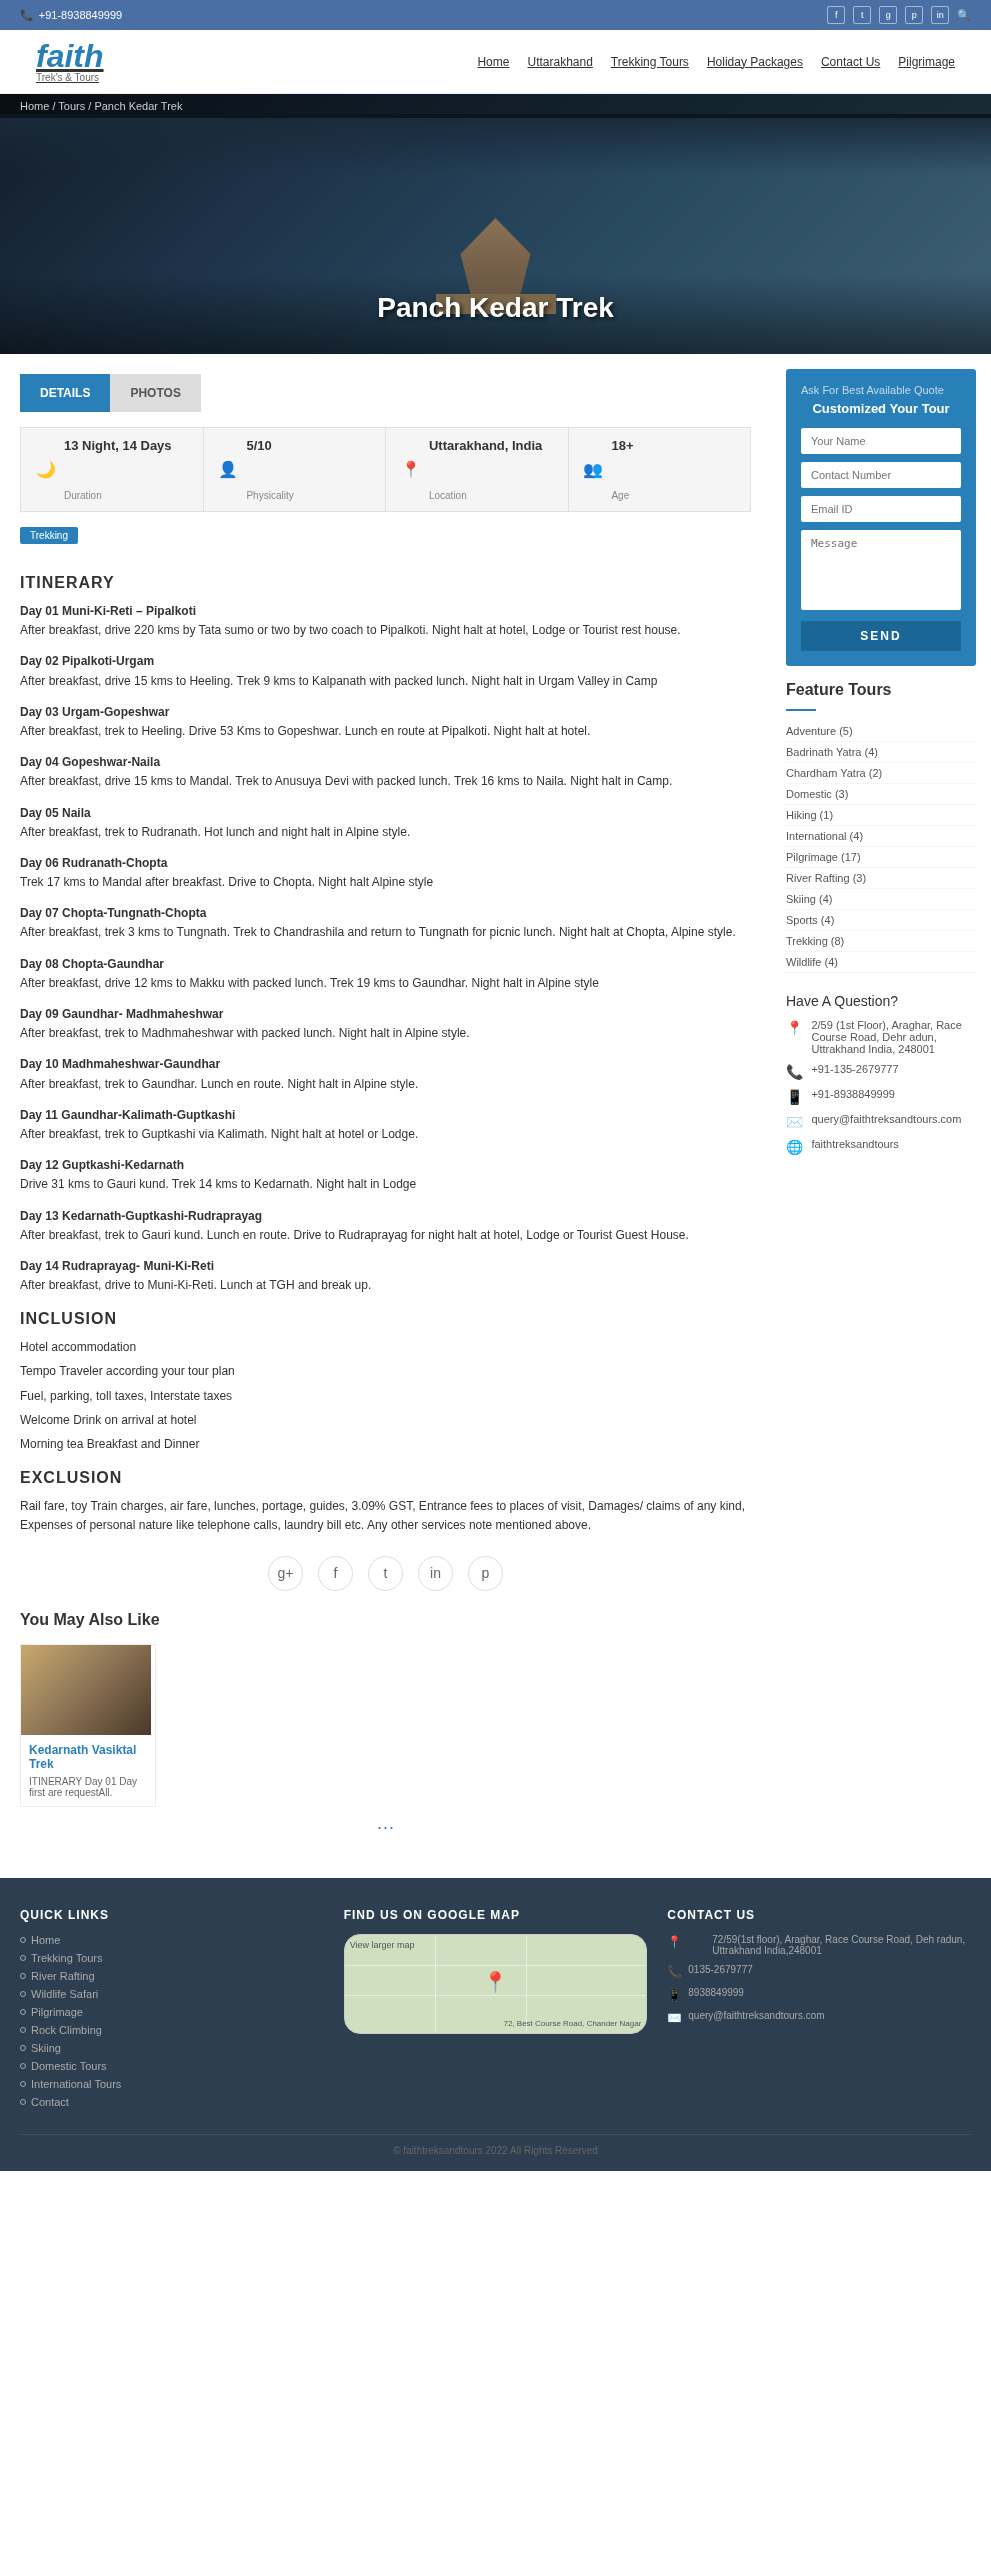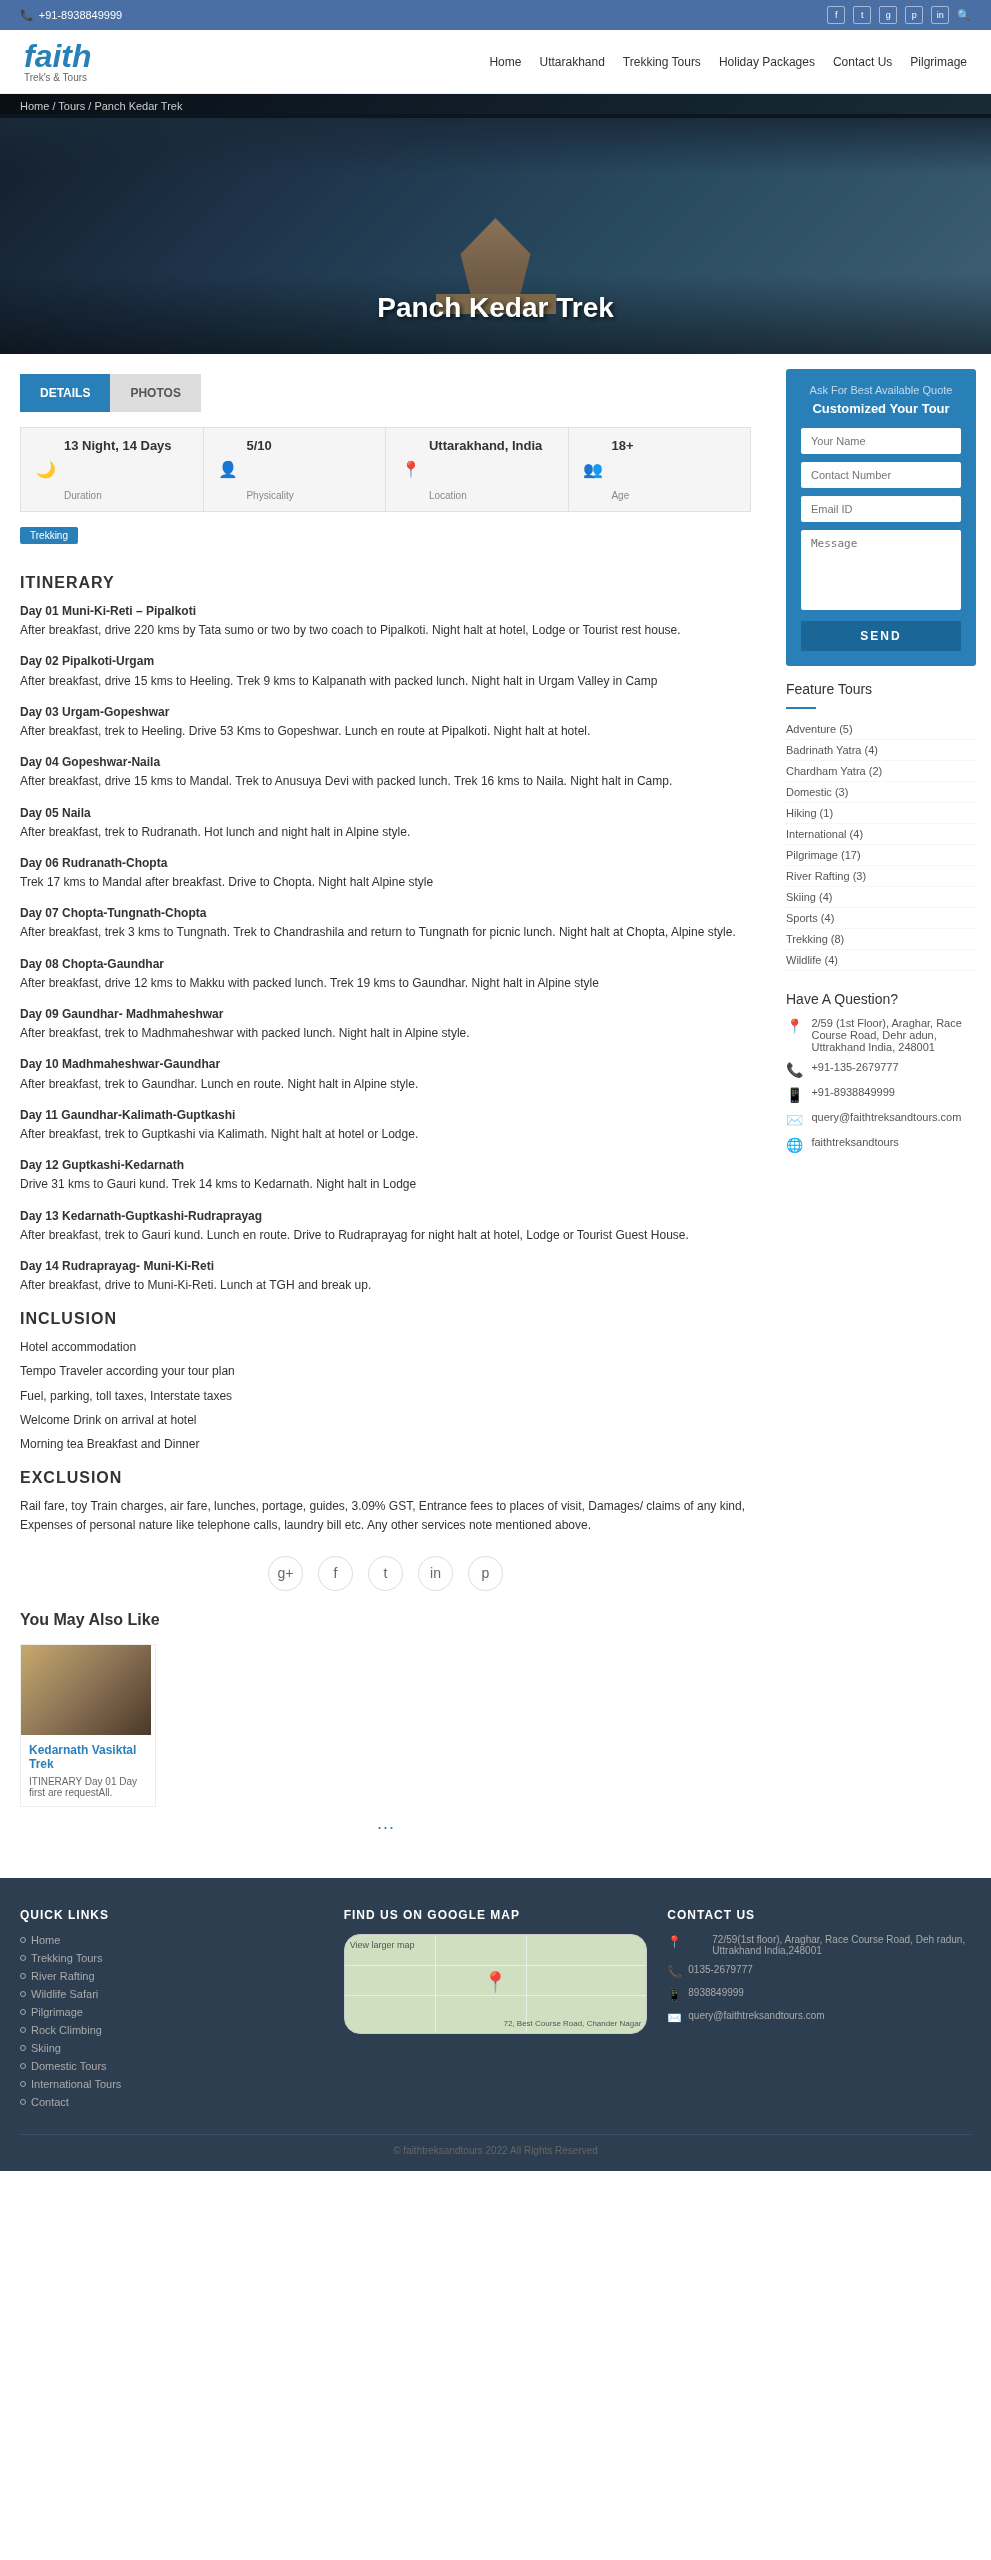--- a/index.html
+++ b/index.html
@@ -22,25 +22,26 @@
       border: 1px solid rgba(255,255,255,0.5);
       border-radius: 2px;
       display: flex; align-items: center; justify-content: center;
       font-size: 9px; color: #fff; cursor: pointer;
     }
     .search-icon-top { cursor: pointer; }
 
     
     .header {
       background: #fff;
-      padding: 10px 24px;
+      padding: 10px 36px;
       display: flex;
       align-items: center;
       justify-content: space-between;
       border-bottom: 1px solid #eee;
+      text-decoration: underline;
     }
     .logo { display: flex; align-items: center; }
     .logo-text { font-size: 32px; font-style: italic; font-weight: bold; color: #2980b9; line-height: 1; }
     .logo-sub { font-size: 10px; color: #666; }
     .logo-container { display: flex; flex-direction: column; }
     nav { display: flex; gap: 18px; align-items: center; }
     nav a {
       text-decoration: none; color: #333; font-size: 12px; font-weight: 500;
     }
 
@@ -213,21 +214,21 @@
       font-size: 12px;
       font-weight: bold;
       cursor: pointer;
       letter-spacing: 2px;
       margin-top: 8px;
     }
 
     
     .feature-tours { margin-bottom: 20px; }
     .feature-tours-title {
-      font-size: 14px; font-weight: normal; margin-bottom: 5px;
+      font-size: 16px; font-weight: bold; margin-bottom: 5px;
       padding-bottom: 5px;
     }
     .feature-tours-title-underline {
       width: 30px; height: 2px; background: #2980b9; margin-bottom: 10px;
     }
     .feature-tour-item {
       font-size: 11px;
       color: #555;
       padding: 4px 0;
       border-bottom: 1px dotted #eee;
@@ -438,21 +439,21 @@
         </div>
         <div style="flex:1;"></div>
       </div>
       <div class="card-more">···</div>
     </div>
   </div>
 
   <div class="right-sidebar">
 
     <div class="quote-box">
-      <div style="font-size:11px;color:rgba(255,255,255,0.7);text-align:center;margin-bottom:5px;">Ask For Best Available Quote</div>
+      <div style="font-size:11px;color:rgba(255,255,255,0.7);text-align:left;margin-bottom:5px;">Ask For Best Available Quote</div>
       <div class="quote-box-title">Customized Your Tour</div>
       <input class="form-input" type="text" placeholder="Your Name" style="">
       <div class="input-with-icon">
         <input class="form-input" type="text" placeholder="Contact Number" style="">
       </div>
       <input class="form-input" type="email" placeholder="Email ID" style="">
       <textarea class="form-textarea" placeholder="Message" style=""></textarea>
       <button class="send-btn">SEND</button>
     </div>
 

